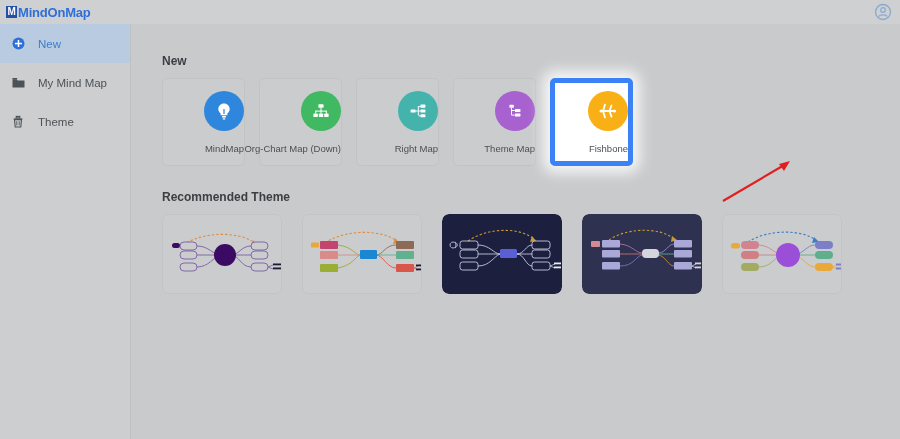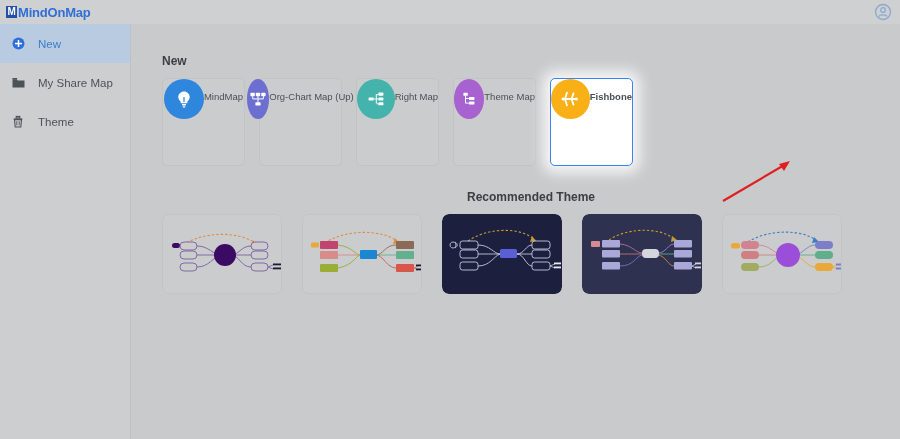--- a/index.html
+++ b/index.html
@@ -43,34 +43,33 @@
   .nav-item .nav-lbl { margin-left: 8px; }
   .nav-item.active { background: #b9cbe0; color: #3a7bd0; }
   .nav-item.active .nav-lbl { color: #3d7ecb; }
 
   
   .content { position: absolute; left: 131px; top: 24px; width: 769px; height: 415px; background: #c9cacc; }
   .section-title {
     font-size: 12px; font-weight: bold; color: #3a3f44;
     margin-left: 31px; margin-top: 30px;
   }
-  .section-title.themes { margin-top: 24px; text-align: center; }
+  .section-title.themes { margin-top: 24px; }
 
   .card-row { display: flex; margin-left: 31px; margin-top: 10px; }
   .tpl-card {
     position: relative; width: 83px; height: 88px; margin-right: 14px;
     background: #cbcccd; border: 1px solid #c2c3c5; border-radius: 5px;
-    display: flex; align-items: flex-start; justify-content: center;
+    display: flex; flex-direction: column; align-items: flex-end; justify-content: center;
     cursor: pointer;
   }
   .tpl-card.selected {
-    background: #ffffff; border: 1px solid #3b82f6;
+    background: #ffffff; border: 5px solid #3b82f6;
     box-shadow: 0 0 14px 7px rgba(255,255,255,0.85);
     z-index: 4;
-    font-weight: bold;
   }
   .tpl-icon {
     width: 40px; height: 40px; border-radius: 50%;
     display: flex; align-items: center; justify-content: center;
   }
   .tpl-label { margin-top: 12px; font-size: 9.5px; color: #4a5055; text-align: center; white-space: nowrap; }
 
   
   .theme-row { display: flex; margin-left: 31px; margin-top: 10px; }
   .theme-card {
@@ -115,21 +114,21 @@
       <span class="nav-lbl">New</span>
     </div>
 
     <div class="nav-item">
       <span class="nav-ico">
         <svg width="13" height="12" viewBox="0 0 13 12">
           <path d="M0.5 2.2 H4.6 L5.7 3.6 H12.5 V10.4 H0.5 Z" fill="#4c5358"></path>
           <rect x="0.5" y="1" width="4.6" height="1.4" fill="#4c5358"></rect>
         </svg>
       </span>
-      <span class="nav-lbl">My Share Map</span>
+      <span class="nav-lbl">My Mind Map</span>
     </div>
 
 
     <div class="nav-item">
       <span class="nav-ico">
         <svg width="12" height="13" viewBox="0 0 12 13">
           <rect x="1.6" y="3.4" width="8.8" height="1.2" fill="#4c5358"></rect>
           <path d="M2.5 4.6 H9.5 L8.8 12 H3.2 Z" fill="none" stroke="#4c5358" stroke-width="1.1"></path>
           <rect x="4.2" y="1.4" width="3.6" height="1.5" fill="none" stroke="#4c5358" stroke-width="1.1"></rect>
           <line x1="4.8" y1="6.2" x2="4.8" y2="10.4" stroke="#4c5358" stroke-width="0.9"></line>
@@ -152,37 +151,37 @@
           <svg width="22" height="22" viewBox="0 0 22 22">
             <path d="M11 3.4 C7.7 3.4 5.3 5.9 5.3 9 C5.3 11.2 6.6 12.6 7.7 13.8 L7.7 15.2 L14.3 15.2 L14.3 13.8 C15.4 12.6 16.7 11.2 16.7 9 C16.7 5.9 14.3 3.4 11 3.4 Z" fill="#ffffff"></path>
             <rect x="9" y="16.1" width="4" height="1.5" rx="0.6" fill="#ffffff"></rect>
             <rect x="9.7" y="18.2" width="2.6" height="1.3" rx="0.6" fill="#ffffff"></rect>
             <rect x="10.4" y="9" width="1.2" height="5" fill="#2f87dd"></rect>
           </svg>
         </div>
         <div class="tpl-label">MindMap</div>
       </div>
 
-
       <div class="tpl-card">
-        <div class="tpl-icon" style="background:#6c6fd0">
+        <div class="tpl-icon" style="background:#41b862">
           <svg width="22" height="22" viewBox="0 0 22 22">
-            <rect x="3.4" y="4.8" width="4.4" height="3.4" rx="0.6" fill="#ffffff"></rect>
-            <rect x="8.8" y="4.8" width="4.4" height="3.4" rx="0.6" fill="#ffffff"></rect>
-            <rect x="14.2" y="4.8" width="4.4" height="3.4" rx="0.6" fill="#ffffff"></rect>
-            <rect x="8.4" y="14.2" width="5.2" height="3.4" rx="0.6" fill="#ffffff"></rect>
-            <rect x="5.6" y="10.4" width="10.8" height="1" fill="#ffffff"></rect>
-            <rect x="5.2" y="8.2" width="1" height="2.5" fill="#ffffff"></rect>
-            <rect x="10.5" y="8.2" width="1" height="2.5" fill="#ffffff"></rect>
-            <rect x="15.9" y="8.2" width="1" height="2.5" fill="#ffffff"></rect>
-            <rect x="10.5" y="11.2" width="1" height="3.1" fill="#ffffff"></rect>
-          </svg>
-        </div>
-        <div class="tpl-label">Org-Chart Map (Up)</div>
-      </div>
+            <rect x="8.4" y="4.3" width="5.2" height="3.4" rx="0.6" fill="#ffffff"></rect>
+            <rect x="3.4" y="13.6" width="4.4" height="3.4" rx="0.6" fill="#ffffff"></rect>
+            <rect x="8.8" y="13.6" width="4.4" height="3.4" rx="0.6" fill="#ffffff"></rect>
+            <rect x="14.2" y="13.6" width="4.4" height="3.4" rx="0.6" fill="#ffffff"></rect>
+            <rect x="10.5" y="7.7" width="1" height="3.3" fill="#ffffff"></rect>
+            <rect x="5.6" y="10.6" width="10.8" height="1" fill="#ffffff"></rect>
+            <rect x="5.2" y="10.6" width="1" height="3" fill="#ffffff"></rect>
+            <rect x="10.5" y="10.6" width="1" height="3" fill="#ffffff"></rect>
+            <rect x="15.9" y="10.6" width="1" height="3" fill="#ffffff"></rect>
+          </svg>
+        </div>
+        <div class="tpl-label">Org-Chart Map (Down)</div>
+      </div>
+
 
 
       <div class="tpl-card">
         <div class="tpl-icon" style="background:#43b3ac">
           <svg width="22" height="22" viewBox="0 0 22 22">
             <rect x="13.4" y="4.6" width="5" height="3.1" rx="0.6" fill="#ffffff"></rect>
             <rect x="13.4" y="9.4" width="5" height="3.1" rx="0.6" fill="#ffffff"></rect>
             <rect x="13.4" y="14.2" width="5" height="3.1" rx="0.6" fill="#ffffff"></rect>
             <rect x="3.6" y="9.4" width="5" height="3.1" rx="0.6" fill="#ffffff"></rect>
             <rect x="10.8" y="6.1" width="1" height="9.2" fill="#ffffff"></rect>

